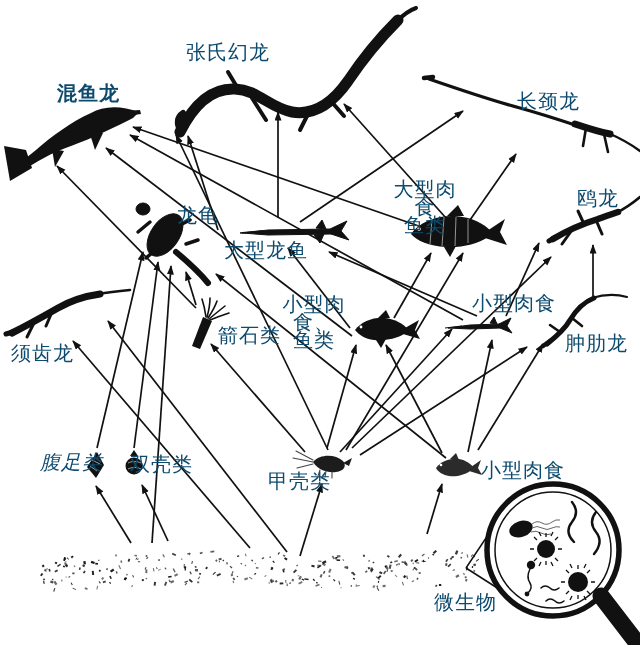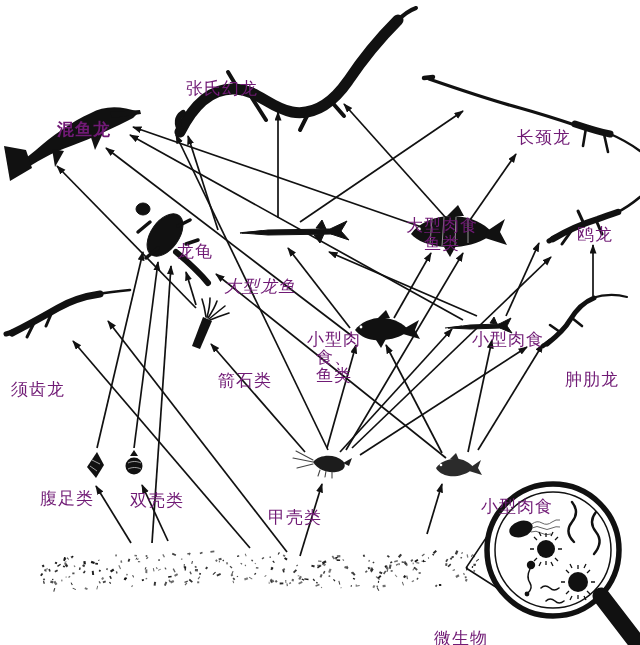--- a/index.html
+++ b/index.html
@@ -2,22 +2,22 @@
 <html><head>
 <meta charset="utf-8">
 <style>
   html,body{margin:0;padding:0;background:#ffffff;}
   .stage{
     position:relative;width:640px;height:645px;background:#ffffff;overflow:hidden;
     font-family:"DejaVu Sans","Liberation Sans",sans-serif;
   }
   .stage svg{position:absolute;left:0;top:0;}
   .node-label{
-    position:absolute;font-size:17px;color:#701a75;letter-spacing:1px;
-    white-space:pre-line;line-height:18px;margin-top:36px;
+    position:absolute;font-size:20px;color:#0c4a6e;letter-spacing:1px;
+    white-space:pre-line;line-height:18px;
   }
   .centered{text-align:center;}
 </style>
 </head>
 <body>
 
 <div class="stage">
 
   <svg width="640" height="645" viewBox="0 0 640 645">
     <defs>
@@ -500,29 +500,29 @@
           <path d="M546,601 q4,-4 9,0 q4,4 9,0"></path>
         </g>
       </g>
     </g>
   </svg>
 
   <div class="node-label" style="left:57px;top:84px;font-weight:bold;">混鱼龙</div>
   <div class="node-label" style="left:186px;top:43px;">张氏幻龙</div>
   <div class="node-label" style="left:517px;top:92px;">长颈龙</div>
   <div class="node-label" style="left:177px;top:206px;">龙龟</div>
-  <div class="node-label centered" style="left:405px;top:180px;width:74px;">大型肉食
+  <div class="node-label centered" style="left:388px;top:180px;width:74px;">大型肉食
 鱼类</div>
   <div class="node-label" style="left:577px;top:189px;">鸥龙</div>
-  <div class="node-label" style="left:224px;top:241px;font-style:italic;">大型龙鱼</div>
-  <div class="node-label centered" style="left:296px;top:295px;width:76px;font-family:Liberation Serif, serif;">小型肉食、
+  <div class="node-label" style="left:224px;top:241px;">大型龙鱼</div>
+  <div class="node-label centered" style="left:276px;top:295px;width:76px;font-family:Liberation Serif, serif;">小型肉食、
 鱼类</div>
   <div class="node-label" style="left:472px;top:294px;">小型肉食</div>
-  <div class="node-label" style="left:218px;top:335px;">箭石类</div>
+  <div class="node-label" style="left:218px;top:326px;">箭石类</div>
   <div class="node-label" style="left:565px;top:334px;">肿肋龙</div>
   <div class="node-label" style="left:11px;top:344px;">须齿龙</div>
-  <div class="node-label" style="left:40px;top:453px;">腹足类</div>
+  <div class="node-label" style="left:40px;top:453px;font-style:italic;">腹足类</div>
   <div class="node-label" style="left:130px;top:455px;">双壳类</div>
   <div class="node-label" style="left:268px;top:472px;">甲壳类</div>
   <div class="node-label" style="left:481px;top:461px;">小型肉食</div>
   <div class="node-label" style="left:434px;top:593px;">微生物</div>
 
 </div>
 
 </body></html>

